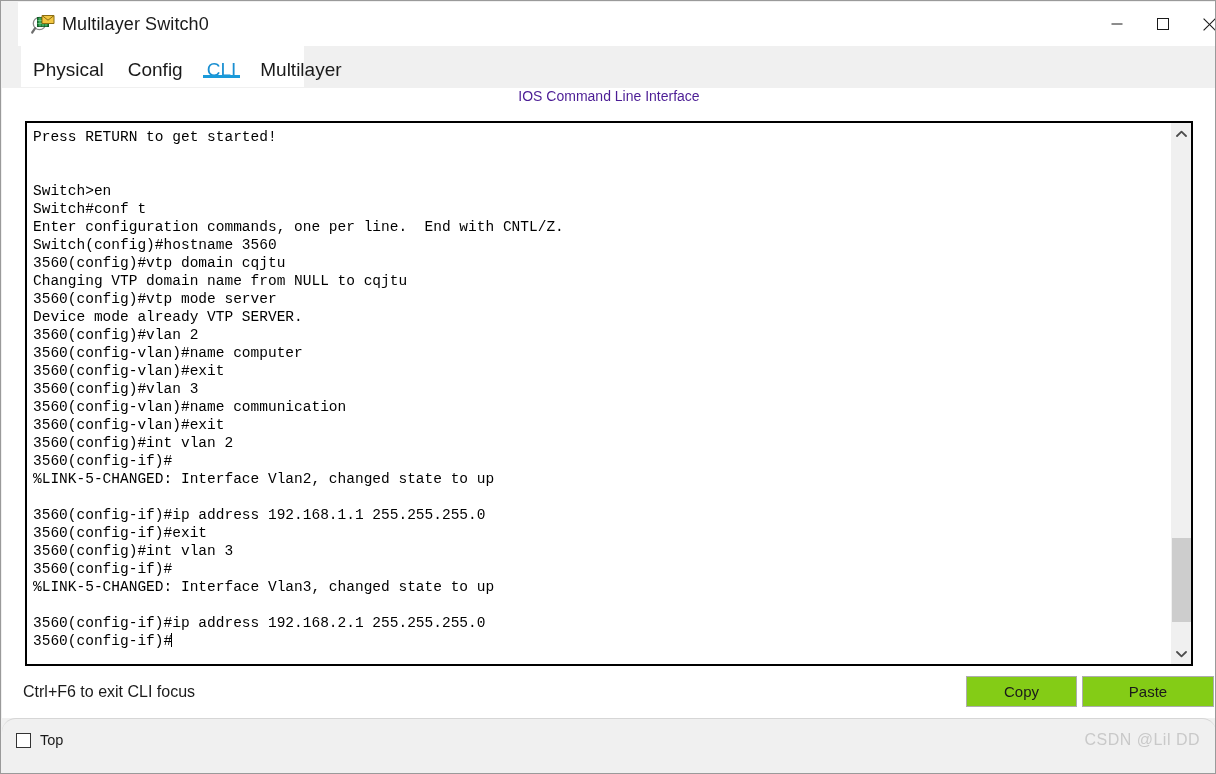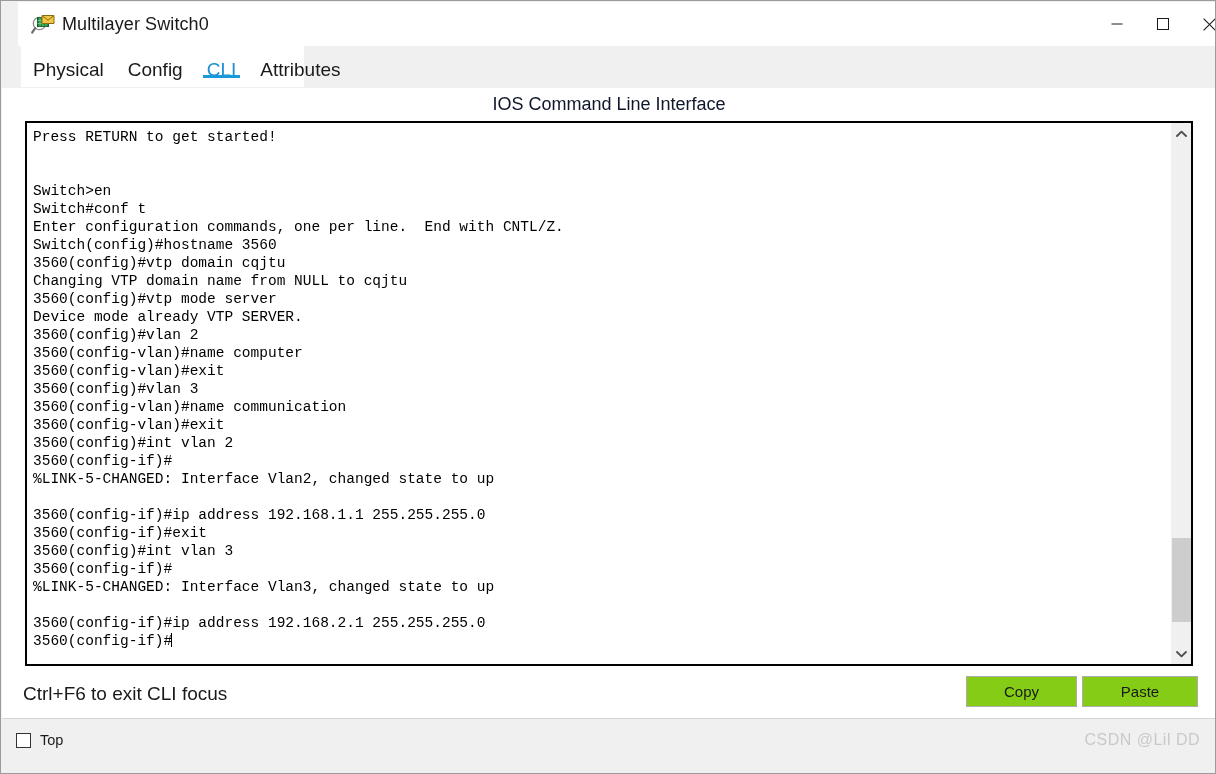--- a/index.html
+++ b/index.html
@@ -116,25 +116,25 @@
   #content {
     position: absolute;
     left: 1px; top: 87px;
     width: 1214px;
     height: 630px;
     background: #ffffff;
   }
 
   #cli-heading {
     position: absolute;
-    left: 0; top: 6px;
+    left: 0; top: 0;
     width: 1214px;
     text-align: center;
-    font-size: 18px;
-    color: #0f172a;
+    font-size: 14px;
+    color: #4c1d95;
   }
 
   
   #cli-box {
     position: absolute;
     left: 23px;
     top: 33px;
     width: 1168px;
     height: 545px;
     box-sizing: border-box;
@@ -196,49 +196,50 @@
     height: 84px;
     background: #cdcdcd;
     cursor: default;
   }
 
   
   #focus-hint {
     position: absolute;
     left: 21px;
     top: 595px;
-    font-size: 19px;
+    font-size: 16px;
     color: #1a1a1a;
   }
   .btn {
     position: absolute;
     top: 588px;
     height: 31px;
     box-sizing: border-box;
     background: #84cc16;
     border: 1px solid #adadad;
     font-family: "Liberation Sans", sans-serif;
     font-size: 15px;
     color: #1a1a1a;
     cursor: default;
     display: flex;
     align-items: center;
     justify-content: center;
   }
   #btn-copy { left: 964px; width: 111px; }
-  #btn-paste { left: 1080px; width: 116px; }
+  #btn-paste { left: 1080px; width: 132px; }
 
   
   #bottombar {
     position: absolute;
     left: 1px; top: 717px;
     width: 1214px;
     height: 56px;
     background: #f0f0f0;
     border-top: 1px solid #d6d6d6;
+    border-radius: 14px;
   }
   #top-check-wrap {
     position: absolute;
     left: 14px; top: 13px;
     display: flex;
     align-items: center;
     cursor: default;
   }
   #top-checkbox {
     width: 15px;
@@ -310,21 +311,21 @@
       <div class="tab">
         <span>Physical</span>
       </div>
       <div class="tab">
         <span>Config</span>
       </div>
       <div class="tab active">
         <span>CLI</span>
       </div>
       <div class="tab">
-        <span>Attributes</span>
+        <span>Multilayer</span>
       </div>
     </div>
   </div>
 
   <div id="content">
 
     <div id="cli-heading">IOS Command Line Interface</div>
 
     <div id="cli-box">
       <div id="cli-text"><span>Press RETURN to get started!

